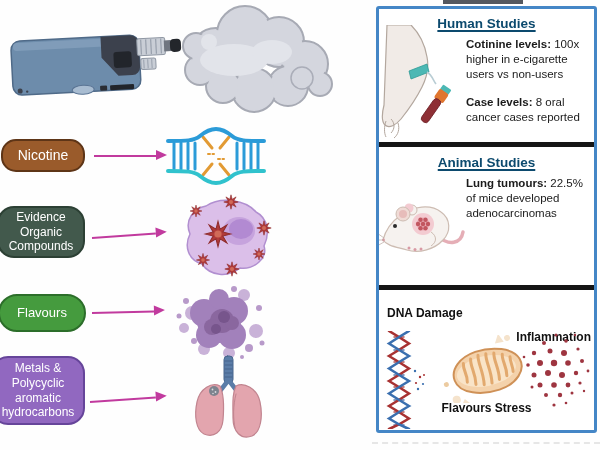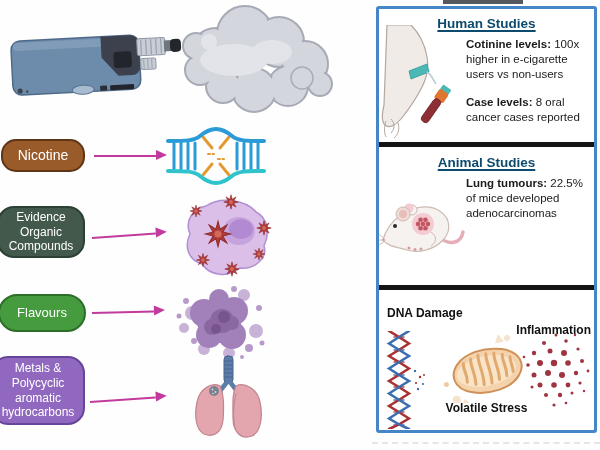--- a/index.html
+++ b/index.html
@@ -32,21 +32,21 @@
   .sec-human{height:132px;}
   .sec-animal{height:136px;}
   .sec-mech{flex:1;}
   .divider{height:5px;background:#151515;margin:1px 0;flex:none;}
   .sec-title{text-align:center;margin-top:7px;font-size:13.5px;font-weight:bold;color:#0c4a6e;}
   .sec-title span{text-decoration:underline;text-decoration-thickness:1.5px;text-underline-offset:2px;}
   .sec-body{margin:6px 0 0 87px;font-size:11.5px;line-height:1.32;color:#1b1b1b;}
   .sec-body p{margin:0 0 12px;}
   .mech-label{position:absolute;font-size:12px;font-weight:bold;color:#111;}
   .mech-dna-label{left:8px;top:15px;}
-  .mech-inflam-label{right:3px;top:32px;}
+  .mech-inflam-label{right:3px;top:39px;}
   .mech-oxid-label{left:0;right:0;top:110px;text-align:center;position:absolute;
                    font-size:12px;font-weight:bold;color:#111;}
 
   .crop-bar-top{position:absolute;left:443px;top:0;width:80px;height:4px;background:#54585f;}
   .crop-line-bottom{position:absolute;left:372px;top:442px;width:228px;border-top:2px dashed #e6e6e6;}
 </style>
 </head>
 <body>
 
 <div id="canvas">
@@ -381,20 +381,20 @@
             <circle cx="12" cy="60" r="1.5"></circle>
           <circle cx="26" cy="68" r="2"></circle>
             <circle cx="40" cy="68" r="2.2"></circle>
             <circle cx="52" cy="66" r="1.5"></circle>
           <circle cx="64" cy="64" r="1.2"></circle>
             <circle cx="34" cy="78" r="1.6"></circle>
             <circle cx="46" cy="76" r="1.3"></circle>
         </g>
       </svg>
 
-      <span class="mech-oxid-label">Volatile Stress</span>
+      <span class="mech-oxid-label">Flavours Stress</span>
     </section>
   </div>
 
   <div class="crop-bar-top"></div>
   <div class="crop-line-bottom"></div>
 
 </div>
 
 </body></html>

